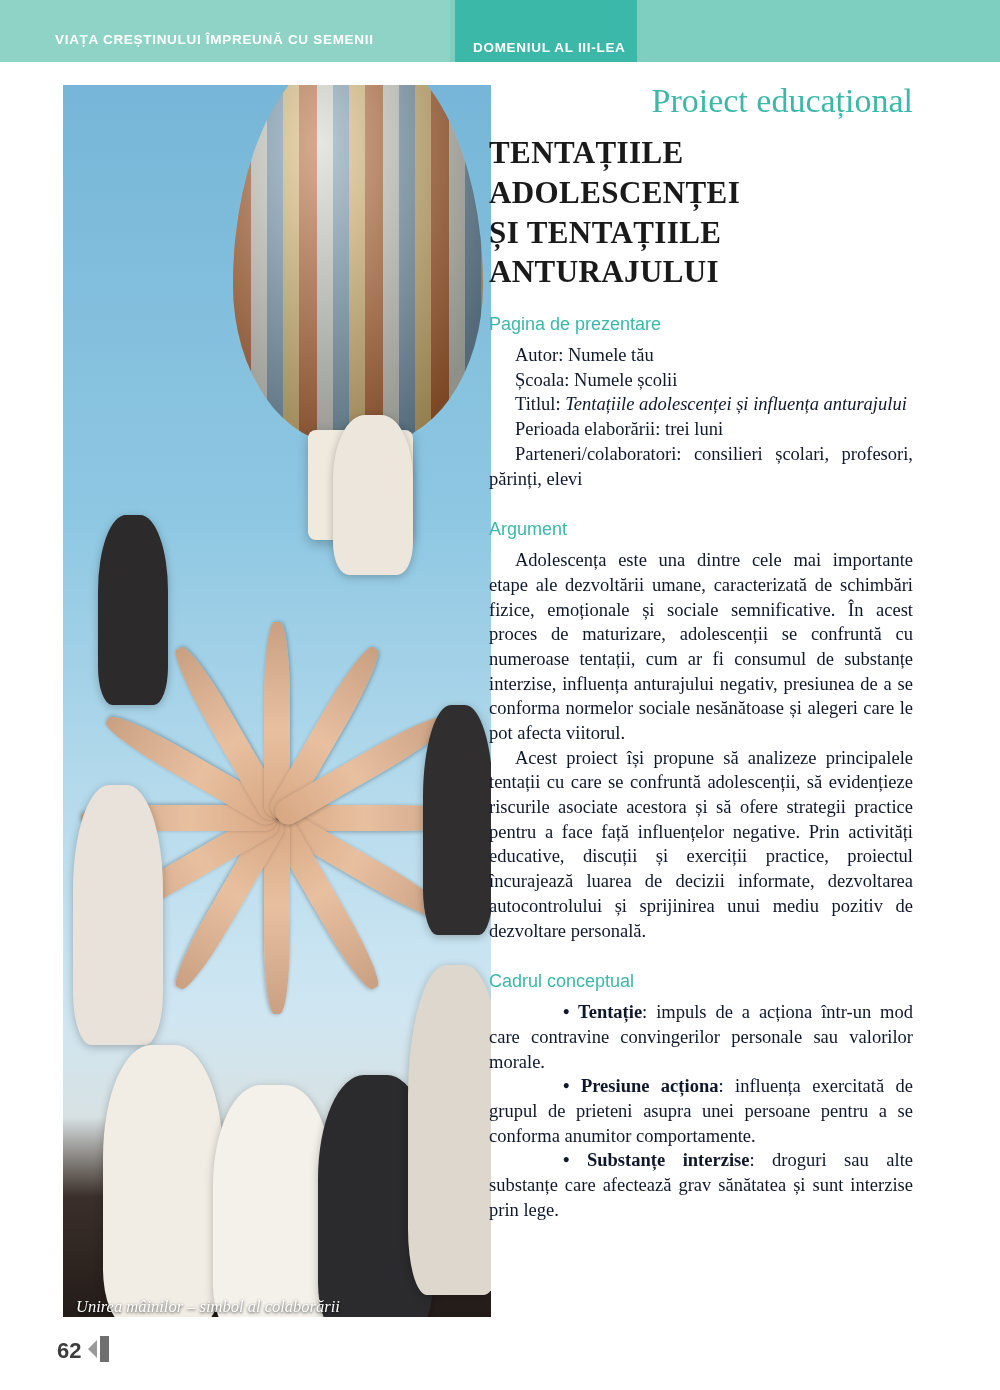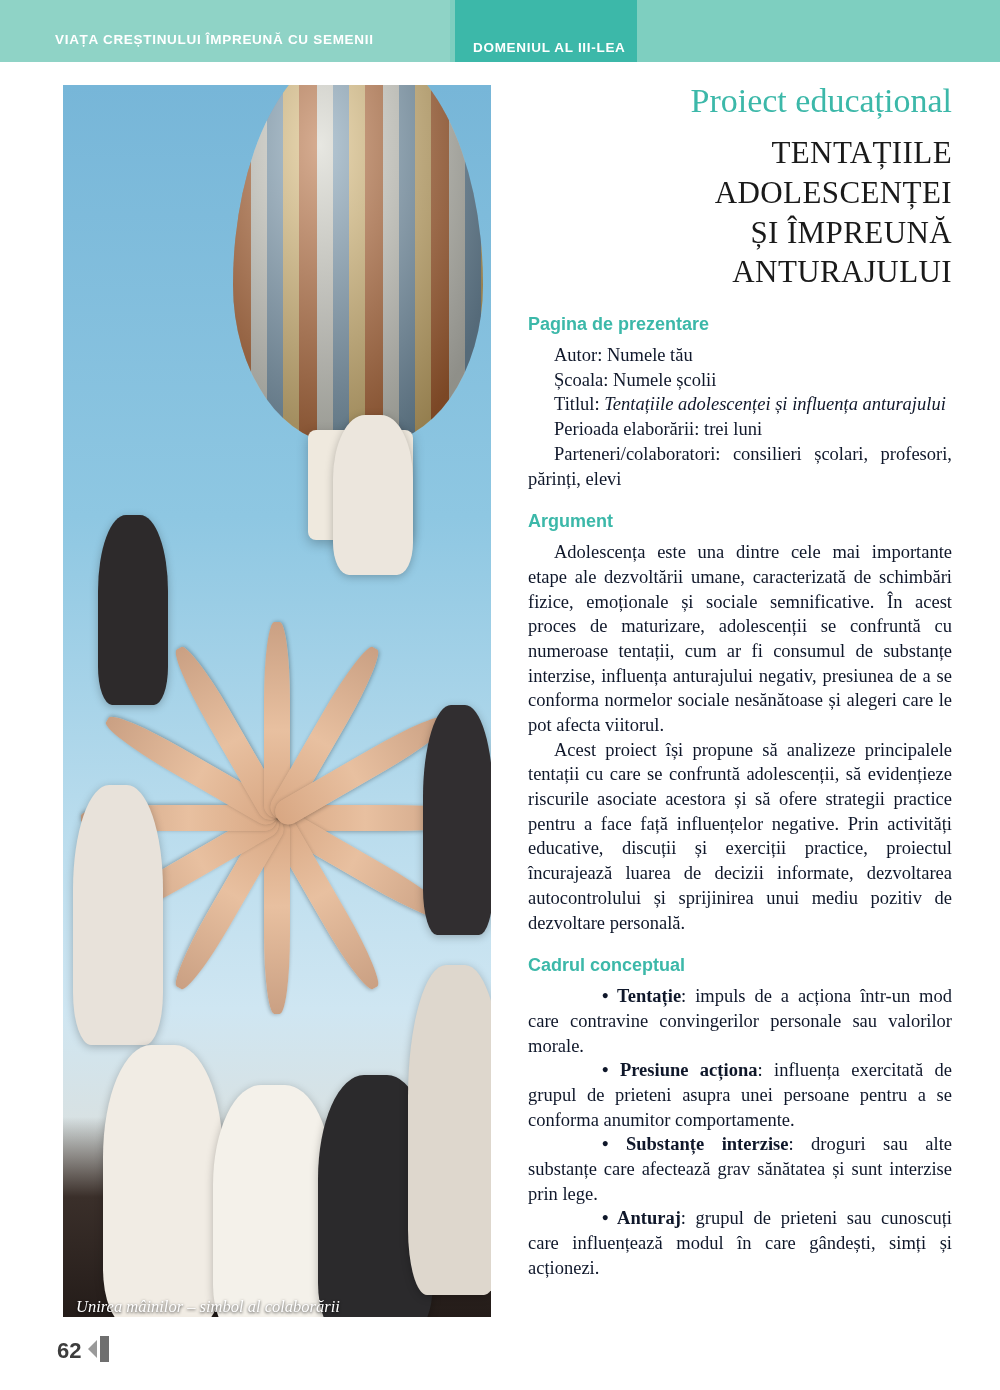--- a/index.html
+++ b/index.html
@@ -139,51 +139,51 @@
     font-family: "Liberation Serif", serif;
     font-style: italic;
     font-size: 16.5px;
     color: #ffffff;
     text-shadow: 0 1px 3px rgba(0,0,0,0.8);
   }
 
   
   .content {
     position: absolute;
-    left: 528px;
+    left: 489px;
     top: 82px;
     width: 424px;
   }
   .proiect-educational {
     font-family: "Liberation Serif", serif;
     font-size: 34px;
     color: #3cb8a9;
     text-align: right;
     line-height: 1.1;
     margin: 0 0 14px 0;
     font-weight: normal;
   }
   .main-title {
     font-family: "Liberation Serif", serif;
     font-size: 31px;
-    font-weight: normal;
+    font-weight: bold;
     color: #1a1a1a;
-    text-align: right;
+    text-align: left;
     line-height: 1.28;
     letter-spacing: 0.4px;
     margin: 0 0 22px 0;
   }
   h2.section {
     font-family: "Liberation Sans", sans-serif;
     font-size: 18px;
-    font-weight: bold;
+    font-weight: normal;
     color: #3cb8a9;
     margin: 0 0 8px 0;
   }
-  h2.section.spaced { margin-top: 20px; }
+  h2.section.spaced { margin-top: 28px; }
   p.body {
     font-family: "Liberation Serif", serif;
     font-size: 18.5px;
     line-height: 1.335;
     color: #0f172a;
     margin: 0;
     text-align: justify;
     text-indent: 26px;
   }
   p.body.bullet { text-indent: 26px; }
@@ -264,40 +264,39 @@
 <div class="caption-bar"></div>
 <div class="caption-text">Unirea mâinilor – simbol al colaborării</div>
 
 <div class="content">
 
   <div class="proiect-educational">Proiect educațional</div>
 
   <div class="main-title">
     <div>TENTAȚIILE</div>
     <div>ADOLESCENȚEI</div>
-    <div>ȘI ÎMPREUNĂ</div>
+    <div>ȘI TENTAȚIILE</div>
     <div>ANTURAJULUI</div>
   </div>
 
   <h2 class="section">Pagina de prezentare</h2>
   <p class="body">Autor: Numele tău</p>
   <p class="body">Școala: Numele școlii</p>
   <p class="body"><span>Titlul: </span><span class="italic">Tentațiile adolescenței și influența anturajului</span></p>
   <p class="body">Perioada elaborării: trei luni</p>
   <p class="body">Parteneri/colaboratori: consilieri școlari, profesori, părinți, elevi</p>
 
   <h2 class="section spaced">Argument</h2>
   <p class="body">Adolescența este una dintre cele mai importante etape ale dezvoltării umane, caracterizată de schimbări fizice, emoționale și sociale semnificative. În acest proces de maturizare, adolescenții se confruntă cu numeroase tentații, cum ar fi consumul de substanțe interzise, influența anturajului negativ, presiunea de a se conforma normelor sociale nesănătoase și alegeri care le pot afecta viitorul.</p>
   <p class="body">Acest proiect își propune să analizeze principalele tentații cu care se confruntă adolescenții, să evidențieze riscurile asociate acestora și să ofere strategii practice pentru a face față influențelor negative. Prin activități educative, discuții și exerciții practice, proiectul încurajează luarea de decizii informate, dezvoltarea autocontrolului și sprijinirea unui mediu pozitiv de dezvoltare personală.</p>
 
   <h2 class="section spaced">Cadrul conceptual</h2>
   <p class="body bullet"><span class="bold">• Tentație</span><span>: impuls de a acționa într-un mod care contravine convingerilor personale sau valorilor morale.</span></p>
   <p class="body bullet"><span class="bold">• Presiune acționa</span><span>: influența exercitată de grupul de prieteni asupra unei persoane pentru a se conforma anumitor comportamente.</span></p>
   <p class="body bullet"><span class="bold">• Substanțe interzise</span><span>: droguri sau alte substanțe care afectează grav sănătatea și sunt interzise prin lege.</span></p>
-  <p class="body bullet"><span class="bold">• Anturaj</span><span>: grupul de prieteni sau cunoscuți care influențează modul în care gândești, simți și acționezi.</span></p>
 
 </div>
 
 <div class="page-number">62</div>
 <div class="footer-mark">
   <div class="footer-tri"></div>
   <div class="footer-bar"></div>
 </div>
 
 </body></html>

